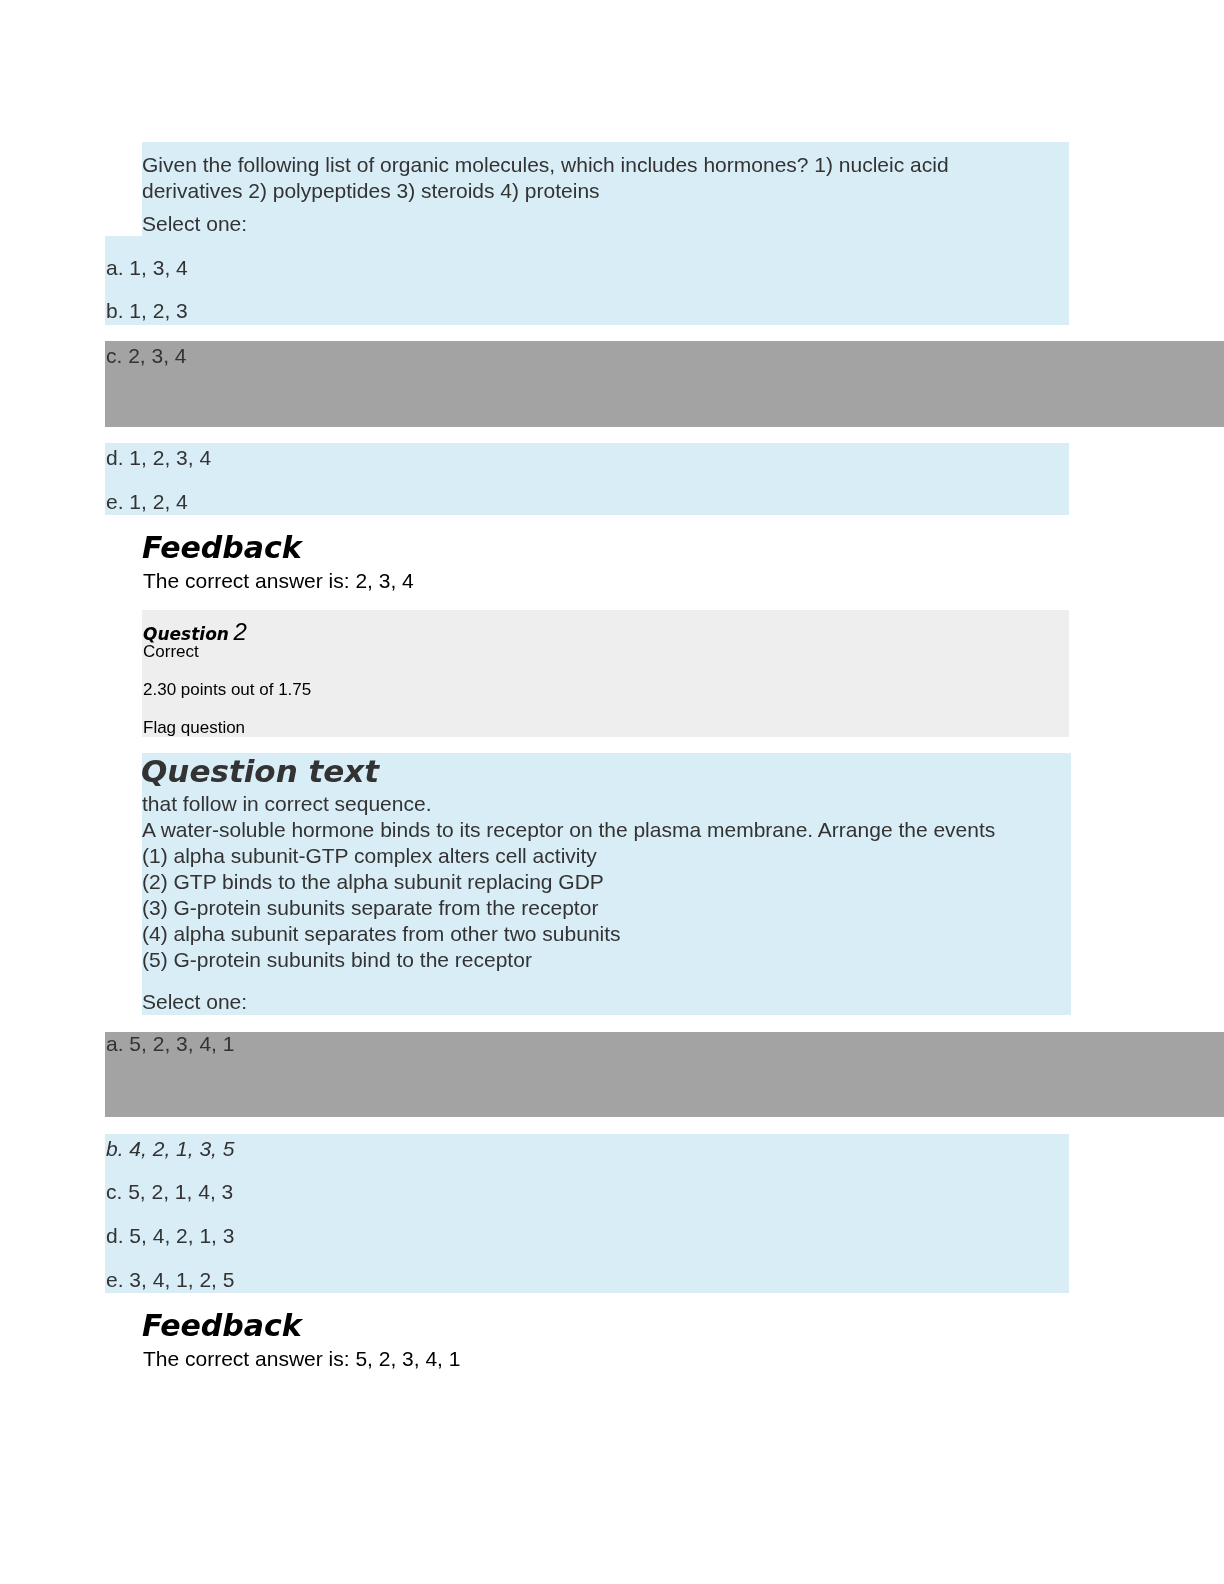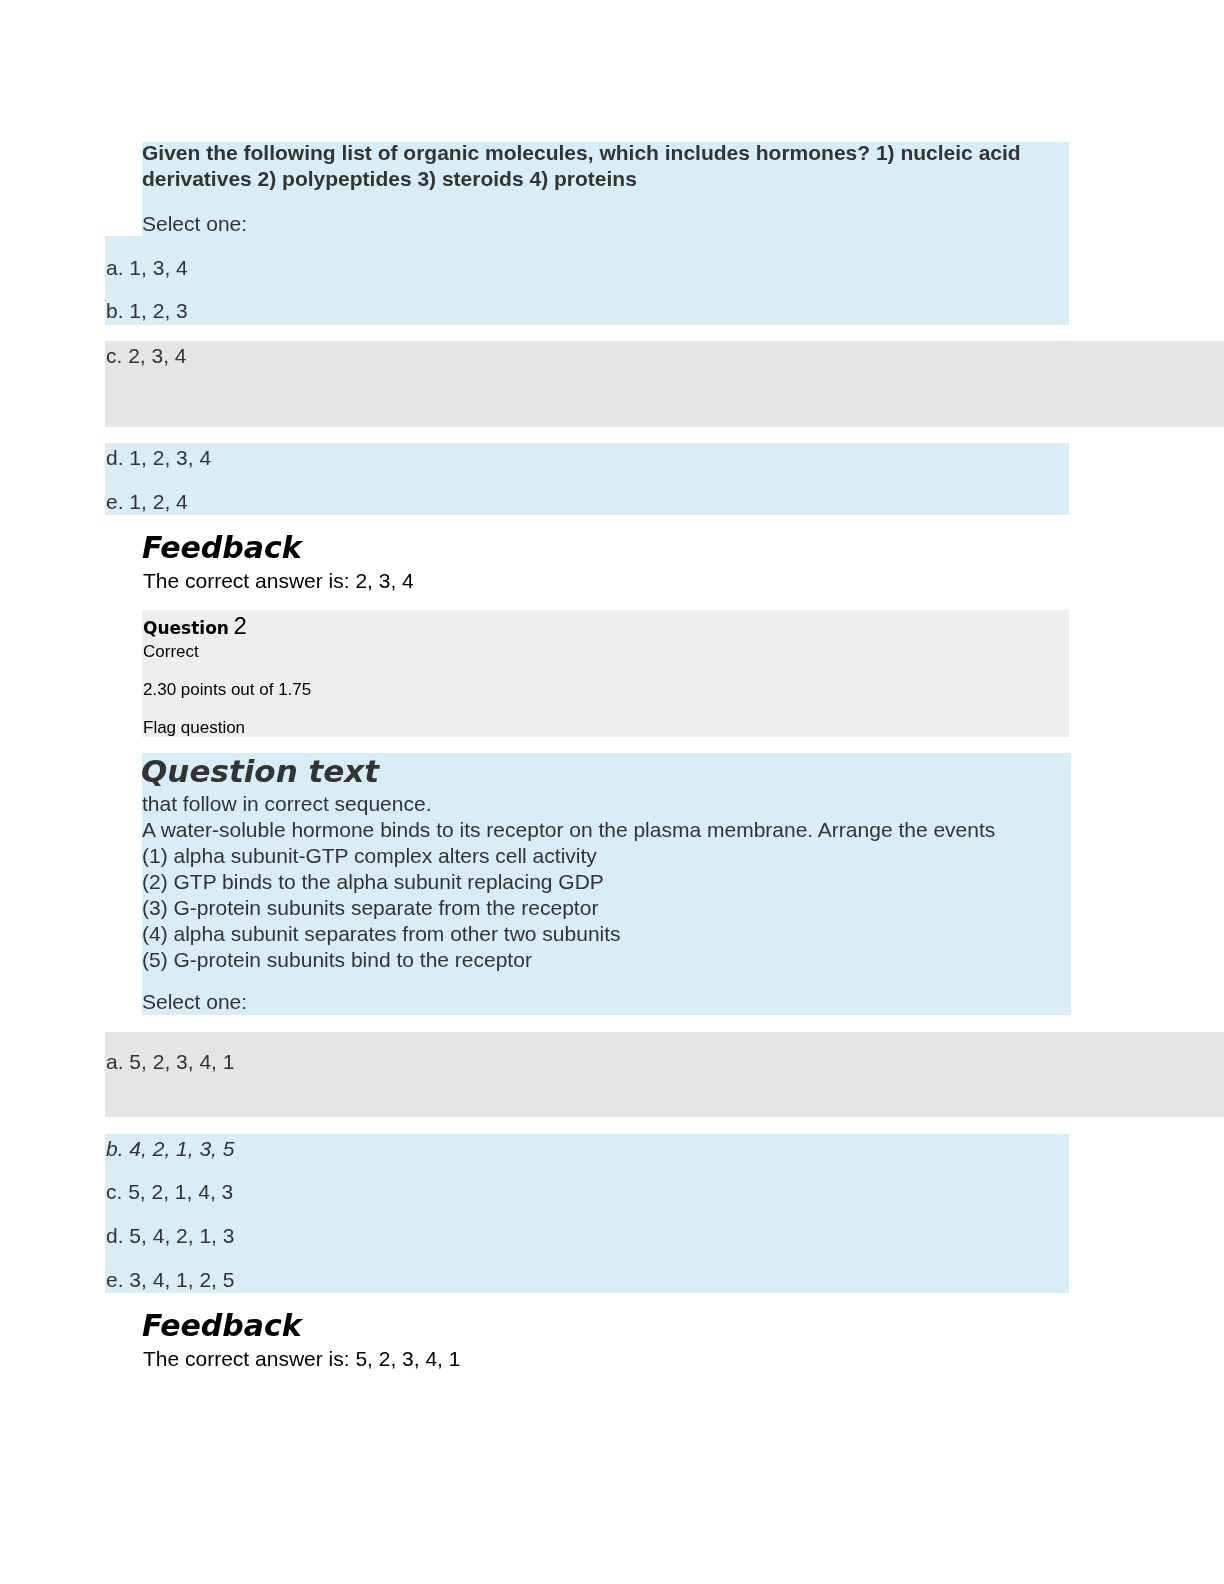--- a/index.html
+++ b/index.html
@@ -1,37 +1,37 @@
 <!DOCTYPE html>
 <html><head>
 <meta charset="utf-8">
 <style>
   html, body { margin: 0; padding: 0; background: #ffffff; }
   body { width: 1224px; height: 1584px; position: relative; font-family: "Liberation Sans", sans-serif; color: #333333; }
   .abs { position: absolute; }
   .blue { background: #d9edf7; }
-  .green { background: #e5e5e5; }
+  .green { background: #a3a3a3; }
   .grey { background: #eeeeee; }
   .qtext { left: 142px; width: 927px; font-size: 21px; line-height: 26px; color: #333; }
   .opt { left: 105px; width: 1120px; font-size: 21px; line-height: 24px; color: #333; }
   .opt span { display: block; padding-left: 1px; }
   .fb-title { font-family: "DejaVu Sans", sans-serif; font-weight: bold; font-style: italic; font-size: 30px; color: #000; }
   .fb-text { font-size: 21px; color: #000; }
   .qhead-label { font-family: "DejaVu Sans", sans-serif; font-weight: bold; font-size: 17px; color: #000; }
   .qhead-num { font-size: 24px; color: #000; }
   .small { font-size: 17px; color: #000; }
   .qt-title { font-family: "DejaVu Sans", sans-serif; font-weight: bold; font-style: italic; font-size: 31px; color: #333; }
 </style>
 </head>
 <body>
 
 <div class="abs blue" style="left:142px; top:142px; width:927px; height:94px;"></div>
 <div class="abs blue" style="left:105px; top:236px; width:964px; height:89px;"></div>
 
-<div class="abs qtext" style="top:140px;font-weight:bold;">
+<div class="abs qtext" style="top:152px;">
   <div>Given the following list of organic molecules, which includes hormones? 1) nucleic acid</div>
   <div>derivatives 2) polypeptides 3) steroids 4) proteins</div>
 </div>
 <div class="abs qtext" style="top:211px;">Select one:</div>
 
 <div class="abs opt" style="top:256px;">
     <span>a. 1, 3, 4</span>
   </div>
 <div class="abs opt" style="top:299px;">
     <span>b. 1, 2, 3</span>
@@ -46,21 +46,21 @@
     <span>d. 1, 2, 3, 4</span>
   </div>
 <div class="abs opt" style="top:490px;">
     <span>e. 1, 2, 4</span>
   </div>
 
 <div class="abs fb-title" style="left:142px; top:530px;">Feedback</div>
 <div class="abs fb-text" style="left:143px; top:569px;">The correct answer is: 2, 3, 4</div>
 
 <div class="abs grey" style="left:142px; top:610px; width:927px; height:127px;">
-  <div class="abs" style="left:1px; top:2px;">
+  <div class="abs" style="left:1px; top:8px;font-style:italic;">
     <span class="qhead-label">Question</span>
     <span class="qhead-num">2</span>
   </div>
   <div class="abs small" style="left:1px; top:32px;">Correct</div>
   <div class="abs small" style="left:1px; top:70px;">2.30 points out of 1.75</div>
   <div class="abs small" style="left:1px; top:108px; cursor:pointer;">Flag question</div>
 </div>
 
 <div class="abs blue" style="left:142px; top:753px; width:929px; height:262px;"></div>
 <div class="abs qt-title" style="left:141px; top:753px;">Question text</div>
@@ -70,21 +70,21 @@
   <div>A water-soluble hormone binds to its receptor on the plasma membrane. Arrange the events</div>
   <div>(1) alpha subunit-GTP complex alters cell activity</div>
   <div>(2) GTP binds to the alpha subunit replacing GDP</div>
   <div>(3) G-protein subunits separate from the receptor</div>
   <div>(4) alpha subunit separates from other two subunits</div>
   <div>(5) G-protein subunits bind to the receptor</div>
 </div>
 <div class="abs qtext" style="top:989px;">Select one:</div>
 
 <div class="abs opt green" style="top:1032px; height:85px;">
-    <span style="margin-top:18px;">a. 5, 2, 3, 4, 1</span>
+    <span style="margin-top:0;">a. 5, 2, 3, 4, 1</span>
   </div>
 
 <div class="abs blue" style="left:105px; top:1134px; width:964px; height:159px;"></div>
 <div class="abs opt" style="top:1137px;font-style:italic;">
     <span>b. 4, 2, 1, 3, 5</span>
   </div>
 <div class="abs opt" style="top:1180px;">
     <span>c. 5, 2, 1, 4, 3</span>
   </div>
 <div class="abs opt" style="top:1224px;">

